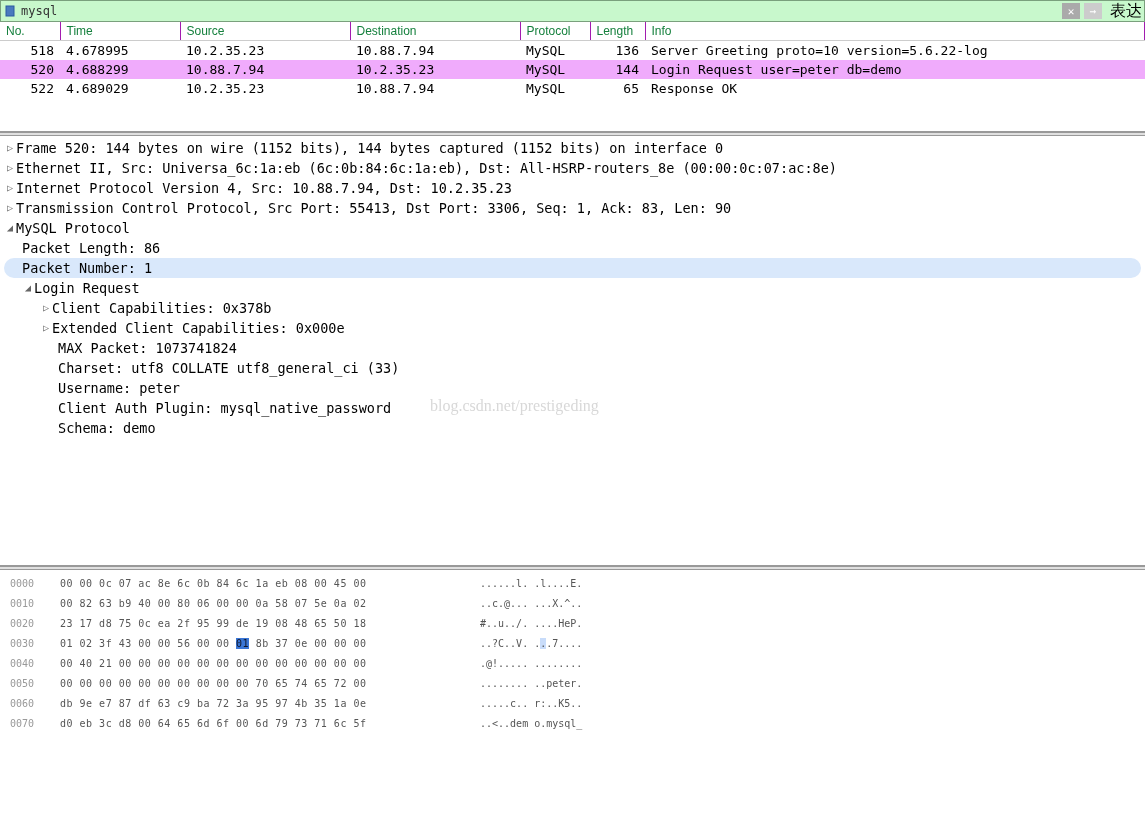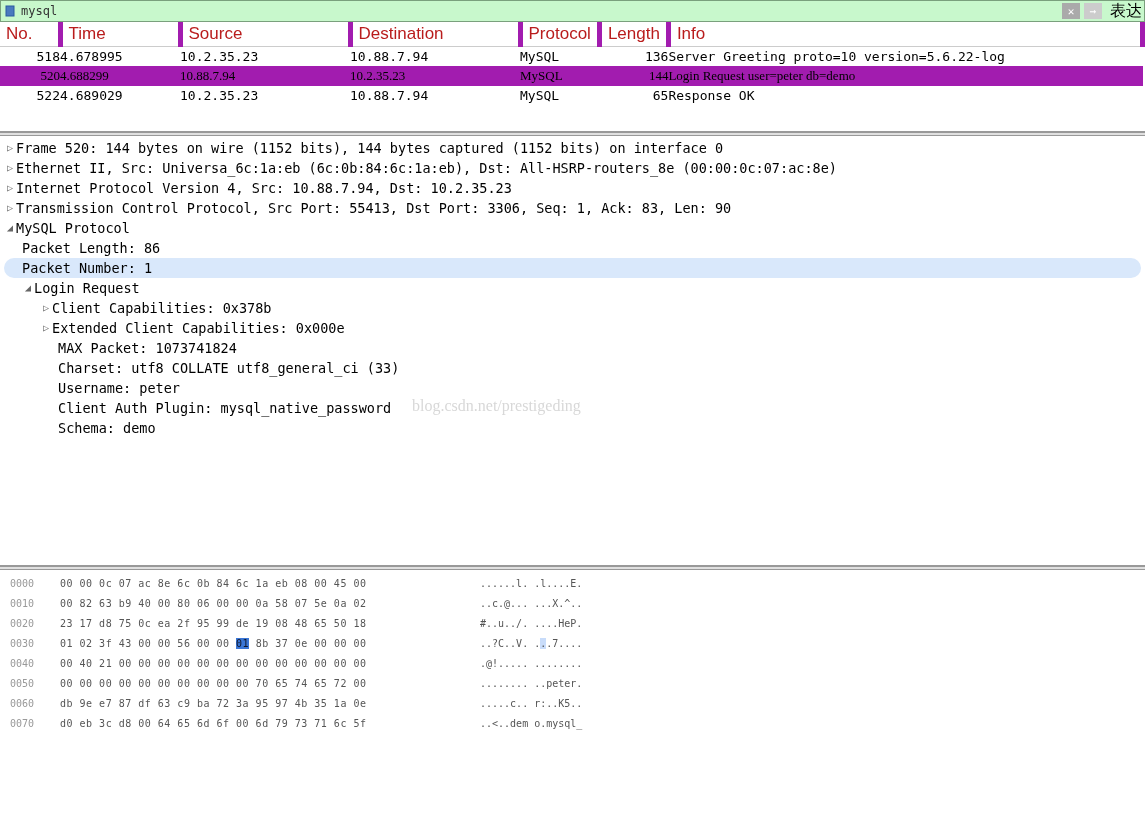--- a/index.html
+++ b/index.html
@@ -47,34 +47,33 @@
     .packet-table {
       width: 100%;
       border-collapse: collapse;
       font-size: 13px;
     }
     .packet-table th {
       text-align: left;
       font-weight: normal;
       background: #fff;
       border-bottom: 1px solid #ccc;
-      border-right: 5px solid #a21caf;
+      border-right: 1px solid #a21caf;
       padding: 2px 6px;
-      color: #b91c1c;
+      color: #15803d;
       font-family: "Segoe UI", sans-serif;
-      font-size: 17px;
+      font-size: 12px;
     }
     .packet-table td {
-      padding: 2px 0;
+      padding: 2px 6px;
       white-space: nowrap;
       font-family: "Consolas", monospace;
     }
     .packet-table tr.selected td {
-      background: #a21caf;
-      font-family: Liberation Serif, serif;
+      background: #f0abfc;
     }
     .col-no { width: 60px; text-align: right; }
     .col-time { width: 120px; }
     .col-src { width: 170px; }
     .col-dst { width: 170px; }
     .col-proto { width: 70px; }
     .col-len { width: 55px; text-align: right; }
     .packet-list-wrap {
       height: 110px;
       overflow: hidden;
@@ -238,21 +237,21 @@
   </div>
   <div class="tree-row tree-indent-3">
     <span>Username: peter</span>
   </div>
   <div class="tree-row tree-indent-3">
     <span>Client Auth Plugin: mysql_native_password</span>
   </div>
   <div class="tree-row tree-indent-3">
     <span>Schema: demo</span>
   </div>
-  <div class="watermark" style="top:260px; left:412px;">blog.csdn.net/prestigeding</div>
+  <div class="watermark" style="top:260px; left:430px;">blog.csdn.net/prestigeding</div>
 </div>
 
 <div class="divider"></div>
 
 <div class="hex-pane">
   <div id="hex-rows">
       <div class="hex-row">
         <span class="hex-offset">0000</span>
         <span class="hex-bytes">00 00 0c 07 ac 8e 6c 0b  84 6c 1a eb 08 00 45 00</span>
         <span class="hex-ascii">......l. .l....E.</span>

